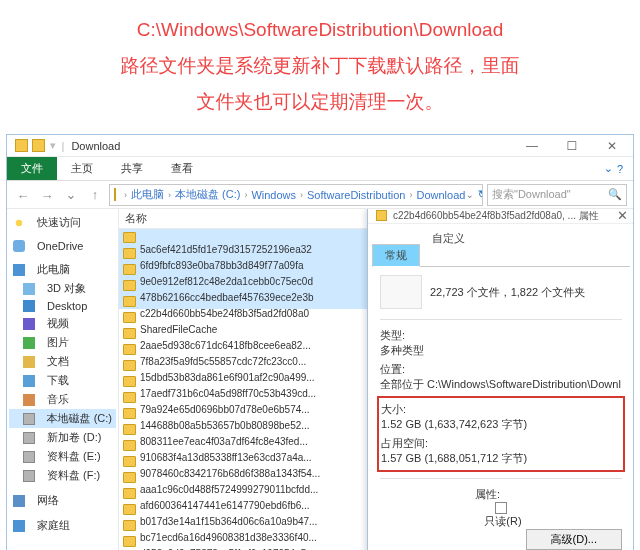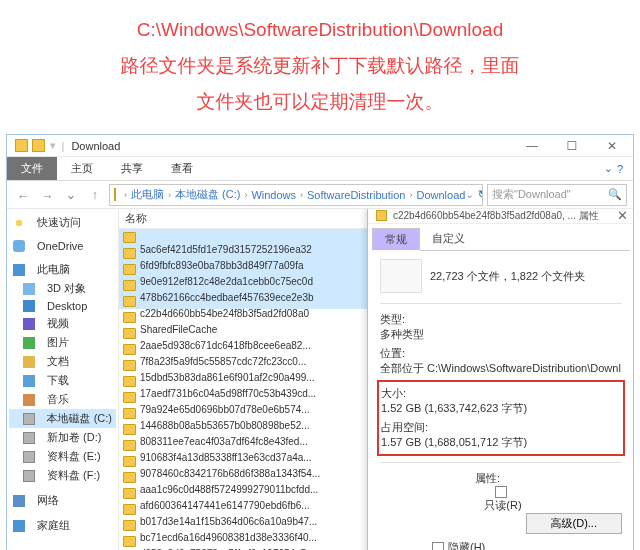--- a/index.html
+++ b/index.html
@@ -7,21 +7,21 @@
   .caption { text-align: center; padding: 12px 40px 14px; font-size: 19px; line-height: 1.9; color: #ef4444; }
   .window { margin: 0 6px; border: 1px solid #a6c3e0; background: #fff; font-size: 11px; color: #333; }
   .titlebar { display: flex; align-items: center; height: 22px; padding: 0 6px; background: #fff; border-bottom: 1px solid #e9e9e9; }
   .tb-icon { width: 13px; height: 13px; background: #f5c84c; border: 1px solid #caa021; margin: 0 2px; }
   .tb-sep { color: #bbb; margin: 0 3px; }
   .tb-title { margin-left: 4px; color: #333; }
   .tb-sys { margin-left: auto; display: flex; gap: 10px; }
   .tb-btn { width: 30px; height: 18px; display: flex; align-items: center; justify-content: center; color: #666; font-size: 12px; }
   .tb-close { color: #666; }
   .ribbon-tabs { display: flex; align-items: stretch; height: 24px; border-bottom: 1px solid #ddd; background: #fff; }
-  .tab-file { background: #737373; color: #fff; padding: 0 14px; display: flex; align-items: center; font-size: 11px; }
+  .tab-file { background: #15803d; color: #fff; padding: 0 14px; display: flex; align-items: center; font-size: 11px; }
   .tab-item { padding: 0 14px; display: flex; align-items: center; color: #333; font-size: 11px; }
   .tab-chevron { margin-left: auto; padding: 0 10px; color: #1a73c9; display:flex; align-items:center; gap:4px;}
   .nav-row { display: flex; align-items: center; height: 28px; padding: 2px 6px; gap: 4px; border-bottom: 1px solid #e9e9e9; }
   .nav-arrow { width: 20px; height: 20px; display: flex; align-items: center; justify-content: center; color: #888; font-size: 13px; }
   .breadcrumb { flex: 1; display: flex; align-items: center; height: 22px; border: 1px solid #c8c8c8; padding: 0 4px; background: #fff; overflow: hidden; white-space: nowrap; }
   .bc-icon { width: 13px; height: 13px; background: #f5c84c; border:1px solid #caa021; margin-right:4px; }
   .bc-seg { color: #3b78cc; font-size: 11px; }
   .bc-sep { color: #888; margin: 0 4px; font-size: 9px; }
   .searchbox { width: 140px; height: 22px; border: 1px solid #c8c8c8; display: flex; align-items: center; padding: 0 4px; color: #999; justify-content: space-between; }
   .body { display: flex; height: 362px; }
@@ -55,21 +55,21 @@
   .r-icon { width: 13px; height: 11px; background: #f5c84c; border:1px solid #caa021; margin: 0 4px; flex-shrink:0; border-radius: 1px;}
   .r-name { flex: 1; color: #333; overflow: hidden; white-space: nowrap; text-overflow: clip; margin-top: 25px; }
   .r-date { width: 104px; color: #333; }
   .r-type { width: 26px; color: #333; }
   
   .props { position: absolute; top: -2px; right: -2px; width: 268px; height: 370px; background: #fff; border: 1px solid #a6c3e0; box-shadow: -2px 2px 6px rgba(0,0,0,0.15); display:flex; flex-direction:column; }
   .props-title { display: flex; align-items: center; height: 22px; padding: 0 6px; font-size: 10px; color: #555; border-bottom: 1px solid #eee; }
   .props-title .x { margin-left: auto; color: #666; font-size: 13px; }
   .props-tabs { display: flex; padding: 4px 4px 0; font-size: 11px; }
   .ptab { padding: 3px 12px; color: #444; }
-  .ptab.active { border: 1px solid #c8c8c8; border-bottom: 1px solid #fff; background: #c4b5fd; position: relative; z-index: 2;}
+  .ptab.active { border: 1px solid #c8c8c8; border-bottom: 1px solid #fff; background: #7dd3fc; position: relative; z-index: 2; margin-top: 16px;}
   .props-body { border-top: 1px solid #c8c8c8; margin: 0 4px 4px; padding: 8px 8px; flex:1; position:relative; top:-1px; z-index:1;}
   .foldericon { width: 42px; height: 34px; background: #f8f8f8; border:1px solid #e0e0e0; display:inline-block; vertical-align: middle; margin-right: 8px;}
   .summary { display: flex; align-items: center; margin-bottom: 10px; font-size: 11px; color: #333;}
   .hr { height:1px; background:#e0e0e0; margin: 6px 0;}
   .kv { display:flex; font-size:11px; color:#333; padding: 2px 0; flex-direction: column;}
   .kv .k { width: 52px; flex-shrink:0;}
   .kv .v { flex:1; white-space: nowrap; overflow: hidden; text-overflow: ellipsis;}
   .hilite { border: 2px solid #d43a2f; padding: 2px 2px; margin: 2px -3px;}
   .attrs { display:flex; align-items:center; gap:4px; font-size:11px; color:#333; margin-top:4px;}
   .chk { width:12px; height:12px; border:1px solid #888; background:#fff; display:inline-block;}

